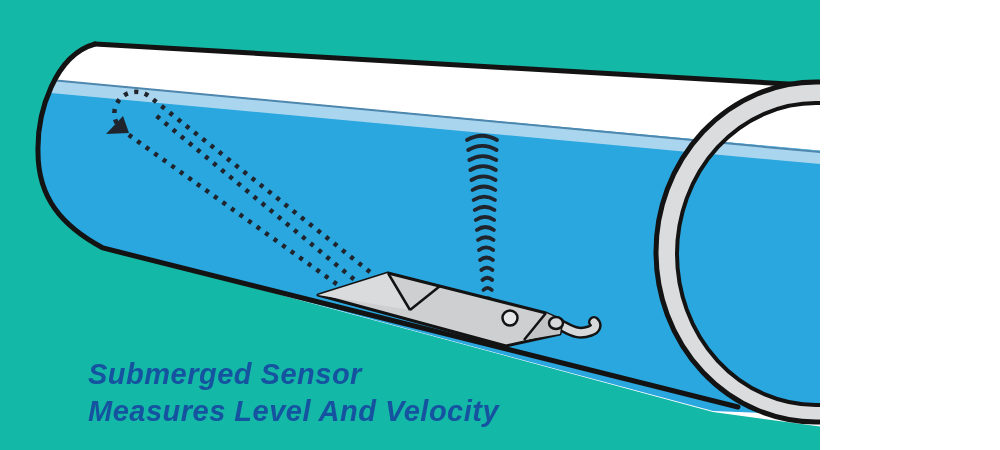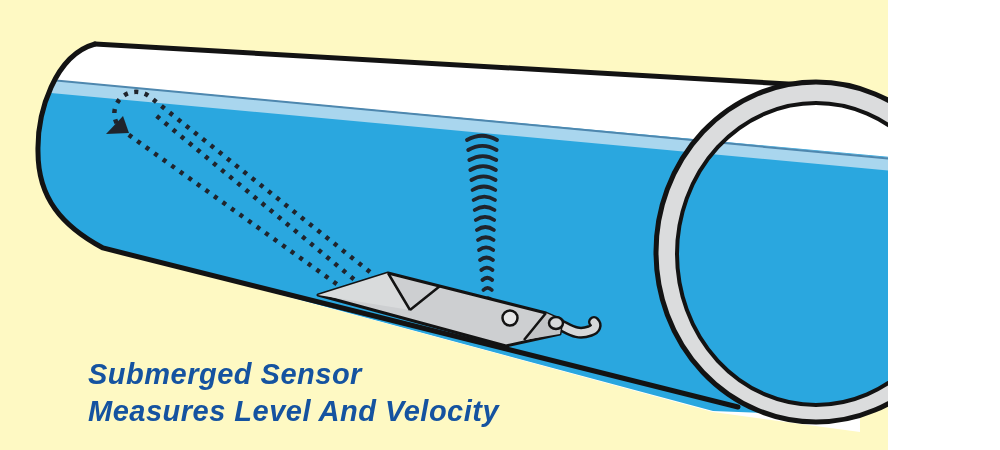--- a/index.html
+++ b/index.html
@@ -1,16 +1,16 @@
 <!DOCTYPE html>
 <html><head>
 <meta charset="utf-8">
 <style>
   html,body{margin:0;padding:0;background:#fff;}
-  .stage{position:relative;width:888px;height:450px;background:#fef9c3;overflow:hidden;
+  .stage{position:relative;width:820px;height:450px;background:#14b8a6;overflow:hidden;
          font-family:"Liberation Sans",sans-serif;}
   svg{display:block;}
   .caption-text{font-family:"Liberation Sans",sans-serif;font-weight:bold;font-style:italic;
                 font-size:29px;letter-spacing:0.5px;}
   .ol{stroke:#131313;}
 </style>
 </head>
 <body>
 
 <div class="stage">

